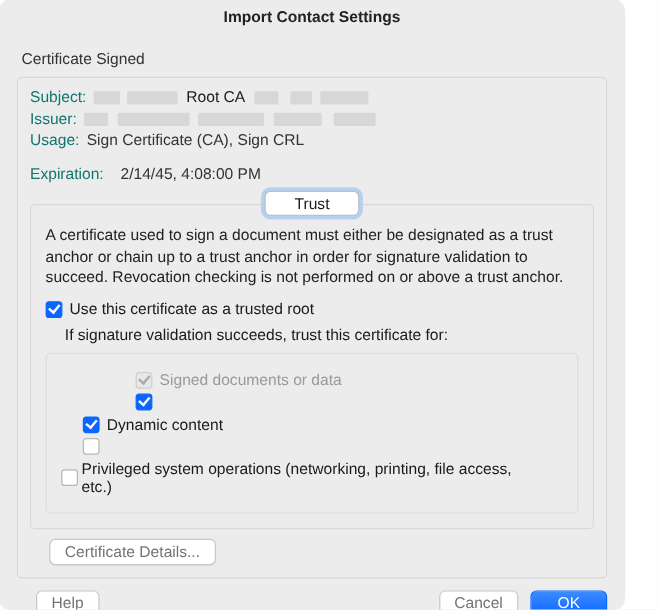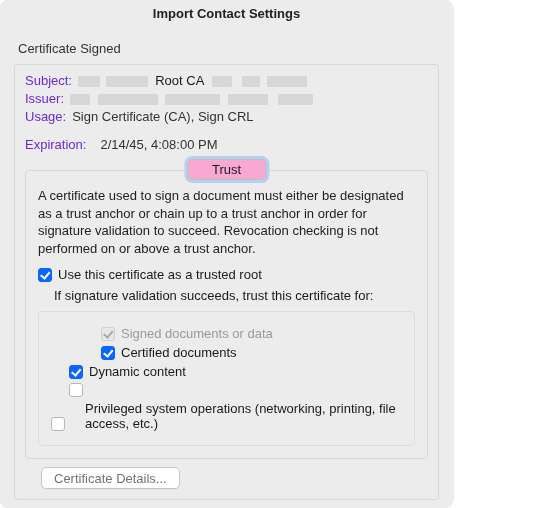--- a/index.html
+++ b/index.html
@@ -8,21 +8,21 @@
     padding: 0;
     font-family: -apple-system, BlinkMacSystemFont, "Segoe UI", Helvetica, Arial, sans-serif;
     font-size: 13px;
     color: #1a1a1a;
     background: #fff;
     width: 548px;
     height: 508px;
     overflow: hidden;
   }
   .window {
-    width: 453px;
+    width: 520px;
     height: 508px;
     background: #ececec;
     border-radius: 10px;
     box-shadow: 0 0 0 1px rgba(0,0,0,0.08);
     display: flex;
     flex-direction: column;
   }
   .titlebar {
     text-align: center;
     font-weight: 600;
@@ -49,21 +49,21 @@
     background: #ececec;
     padding: 8px 10px 10px 10px;
   }
   .row {
     display: flex;
     align-items: baseline;
     margin-bottom: 3px;
     font-size: 13px;
   }
   .label {
-    color: #6d28d9;
+    color: #0f766e;
     margin-right: 6px;
     white-space: nowrap;
   }
   .value {
     color: #333;
   }
   .redact {
     display: inline-block;
     background: #d7d7d7;
     height: 11px;
@@ -78,21 +78,21 @@
     border-radius: 4px;
     background: #ececec;
     margin-top: 18px;
     padding: 16px 12px 12px 12px;
   }
   .trust-tab {
     position: absolute;
     top: -12px;
     left: 50%;
     transform: translateX(-50%);
-    background: #f9a8d4;
+    background: #ffffff;
     border: 1px solid #bfbfbf;
     border-radius: 5px;
     padding: 2px 24px;
     font-size: 13px;
     box-shadow: 0 0 0 3px #b6d1ef;
   }
   .desc {
     font-size: 13px;
     color: #222;
     line-height: 1.35;
@@ -136,26 +136,26 @@
     border-color: #aaa;
   }
   .check.disabled + span { color: #9a9a9a; }
   .sub-box {
     border: 1px solid #dcdcdc;
     border-radius: 4px;
     background: #ececec;
     margin-top: 8px;
     padding: 10px 12px 10px 12px;
   }
-  .indent1 { margin-left: 4px; padding-left: 46px; }
+  .indent1 { margin-left: 16px; padding-left: 46px; }
   .indent2 { margin-left: 18px; }
   .multi {
     display: flex;
-    align-items: flex-end;
-    gap: 20px;
+    align-items: center;
+    gap: 3px;
     margin: 4px 0;
   }
   .multi .check { margin-top: 1px; }
   .btn {
     display: inline-flex;
     align-items: center;
     justify-content: center;
     background: #fff;
     border: 1px solid #c8c8c8;
     border-radius: 5px;
@@ -245,21 +245,20 @@
 
         <div class="sub-box">
 
           <div class="check-row indent1">
             <span class="check disabled checked"></span>
             <span>Signed documents or data</span>
           </div>
 
           <div class="check-row indent1">
             <span class="check checked"></span>
-            <span>Certified documents</span>
           </div>
 
           <div class="check-row indent2">
             <span class="check checked"></span>
             <span>Dynamic content</span>
           </div>
 
           <div class="check-row indent2">
             <span class="check"></span>
           </div>

